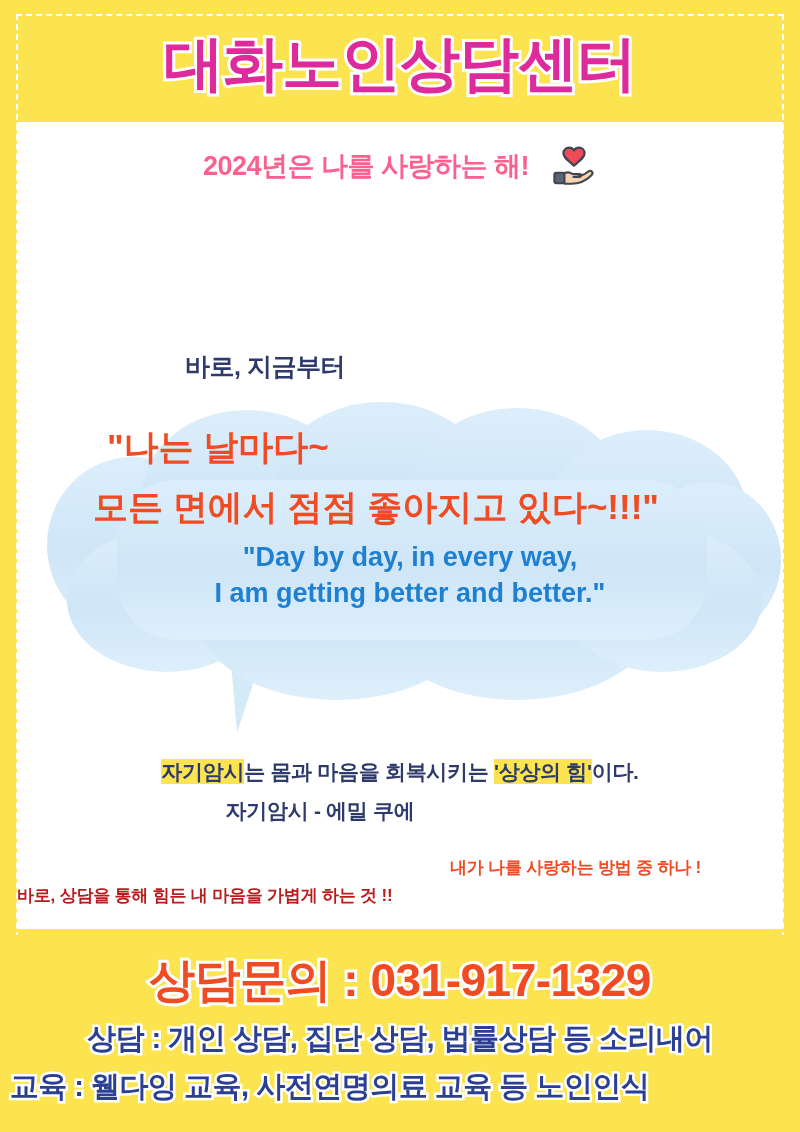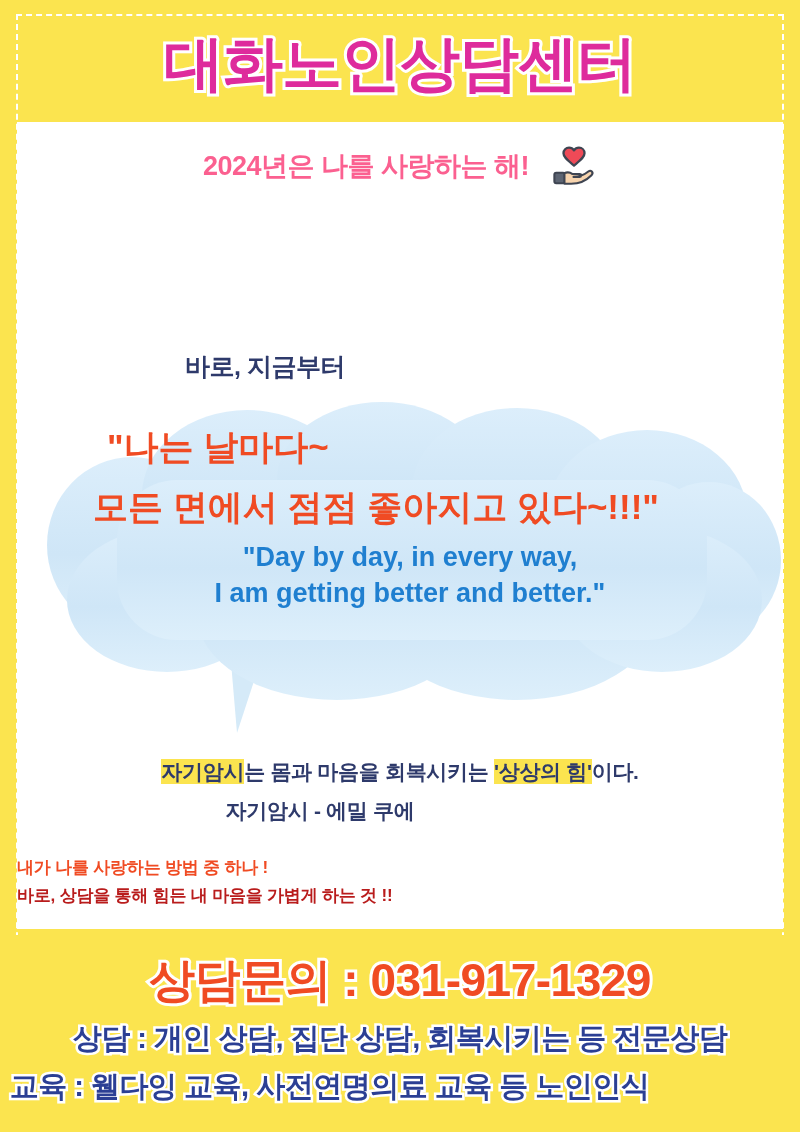--- a/index.html
+++ b/index.html
@@ -204,21 +204,21 @@
     letter-spacing: -0.3px;
     white-space: nowrap;
   }
 
   
   .closing-1 {
     position: absolute;
     left: 0;
     top: 734px;
     width: 684px;
-    text-align: left;
+    text-align: right;
     font-size: 17px;
     font-weight: 900;
     color: #f04b23;
     letter-spacing: -0.2px;
     white-space: nowrap;
   }
   .closing-2 {
     position: absolute;
     left: 0;
     top: 762px;
@@ -364,17 +364,17 @@
 
     <div class="attribution-2">자기암시 - 에밀 쿠에</div>
 
     <div class="closing-1">내가 나를 사랑하는 방법 중 하나 !</div>
     <div class="closing-2">바로, 상담을 통해 힘든 내 마음을 가볍게 하는 것 !!</div>
 
   </div>
 
   <div class="footer-band">
     <div class="phone-line">상담문의 : 031-917-1329</div>
-    <div class="service-line-1">상담 : 개인 상담, 집단 상담, 회복시키는 등 전문상담</div>
+    <div class="service-line-1">상담 : 개인 상담, 집단 상담, 법률상담 등 소리내어</div>
     <div class="service-line-2">교육 : 웰다잉 교육, 사전연명의료 교육 등 노인인식</div>
   </div>
 
 </div>
 
 </body></html>

